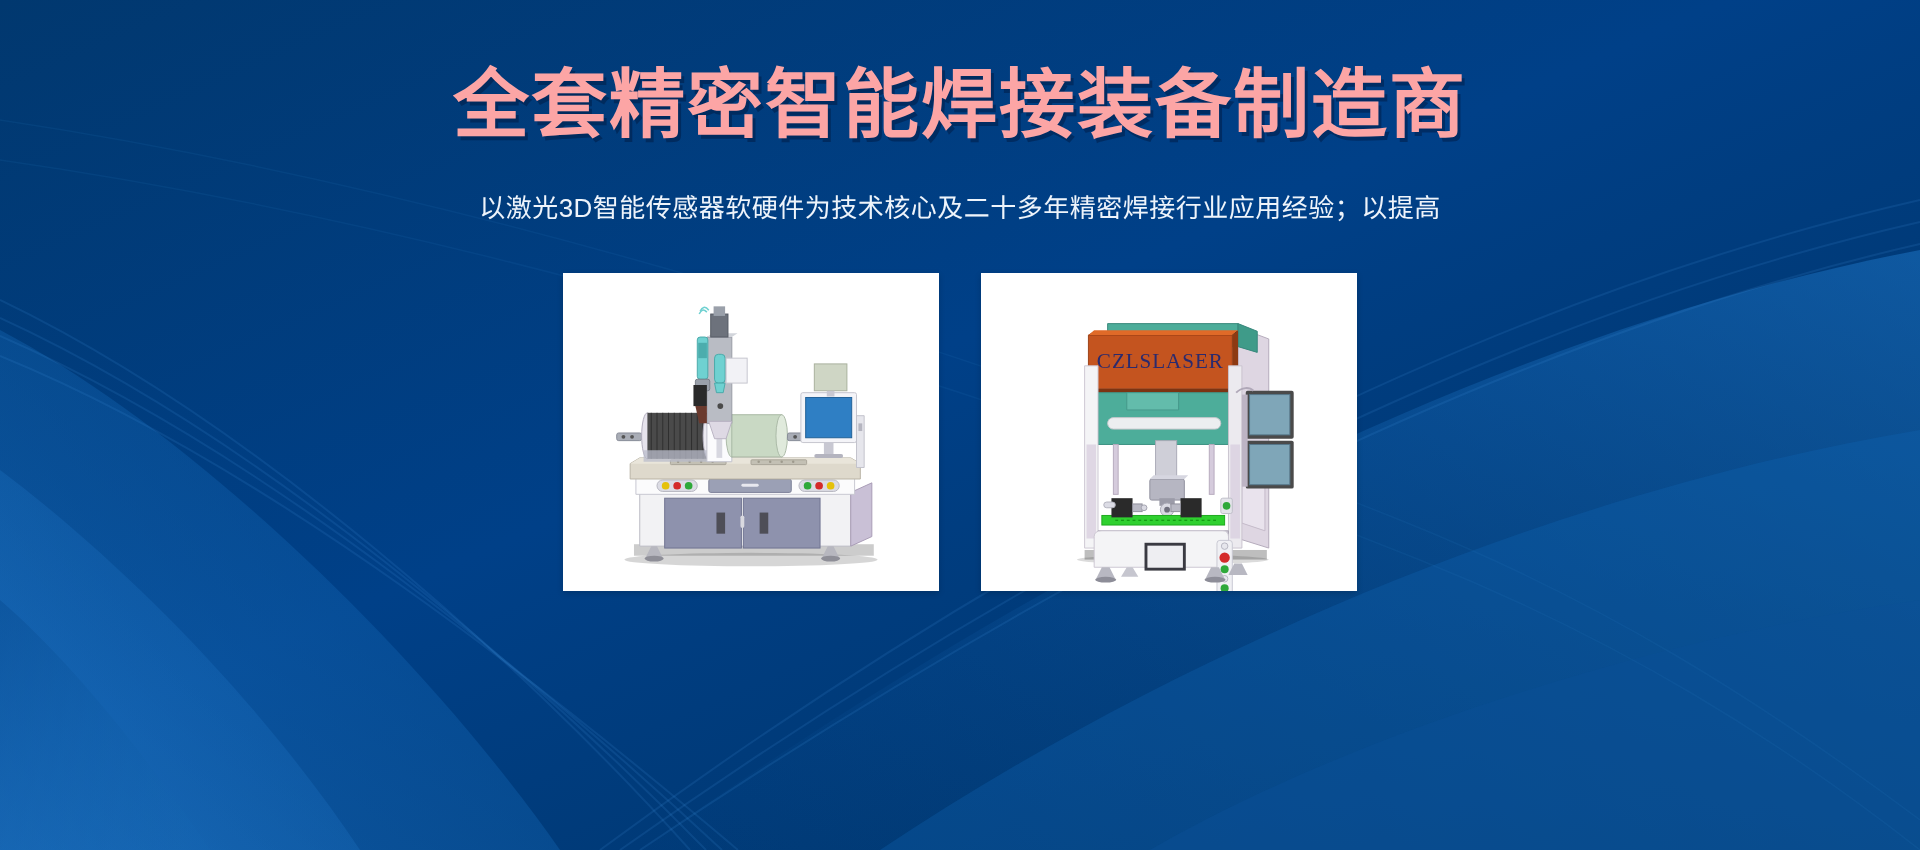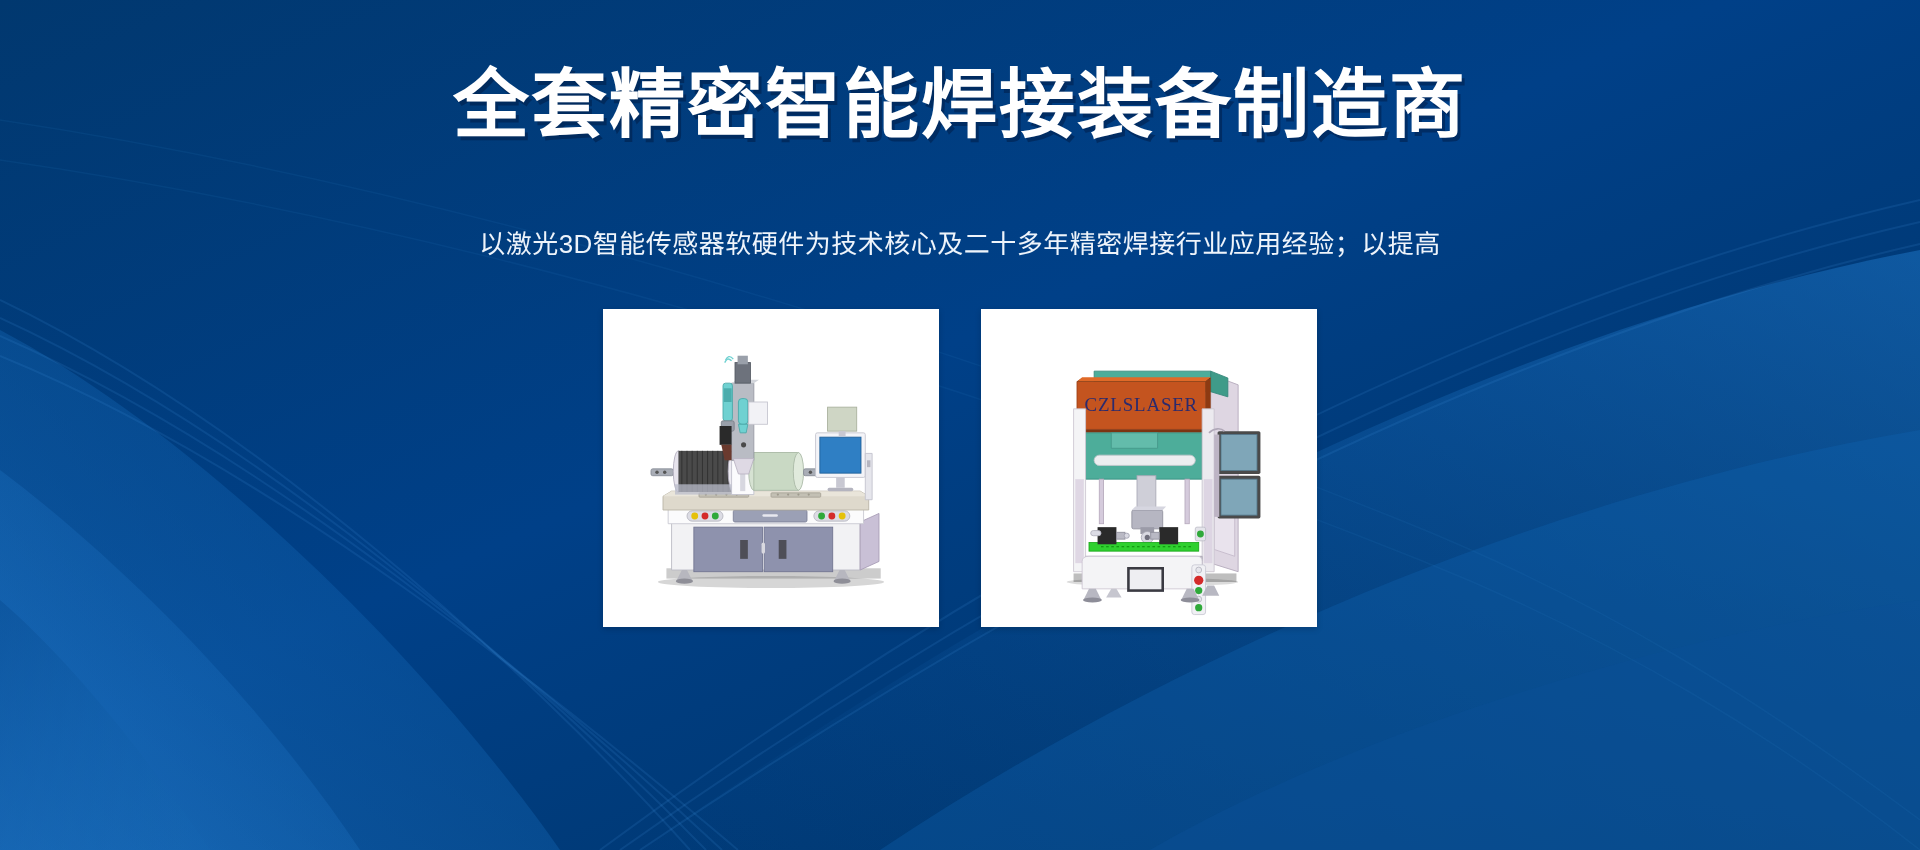--- a/index.html
+++ b/index.html
@@ -23,45 +23,45 @@
   .content{
     position:absolute; inset:0;
     width:1920px; height:850px;
     display:flex; flex-direction:column;
     align-items:center;
   }
   #page-title{
     margin-top:62px;
     font-size:76px;
     font-weight:bold;
-    color:#ffffff;
+    color:#fca5a5;
     letter-spacing:2px;
     line-height:1.12;
     text-shadow:3px 4px 0 rgba(0,22,60,.45);
     white-space:nowrap;
   }
   #subtitle{
     margin-top:40px;
     width:1110px;
     text-align:center;
     color:#eef4fb;
     font-size:26px;
     line-height:1.62;
     letter-spacing:.5px;
   }
-  .sub-line{ display:block; white-space:nowrap;margin-top:36px; }
+  .sub-line{ display:block; white-space:nowrap; }
   #cards{
     margin-top:44px;
     display:flex;
     gap:42px;
     align-items:flex-start;
   }
   .card{
     background:#ffffff;
-    width:336px; height:318px;
+    width:376px; height:318px;
     position:relative;
     overflow:hidden;
     box-shadow:0 2px 6px rgba(0,0,0,.18);
   }
   .card svg{ display:block; width:100%; height:100%; }
   .machine-caption{
     position:absolute; left:0; bottom:4px;
     width:100%; text-align:center;
     font-size:0; color:transparent;
   }

